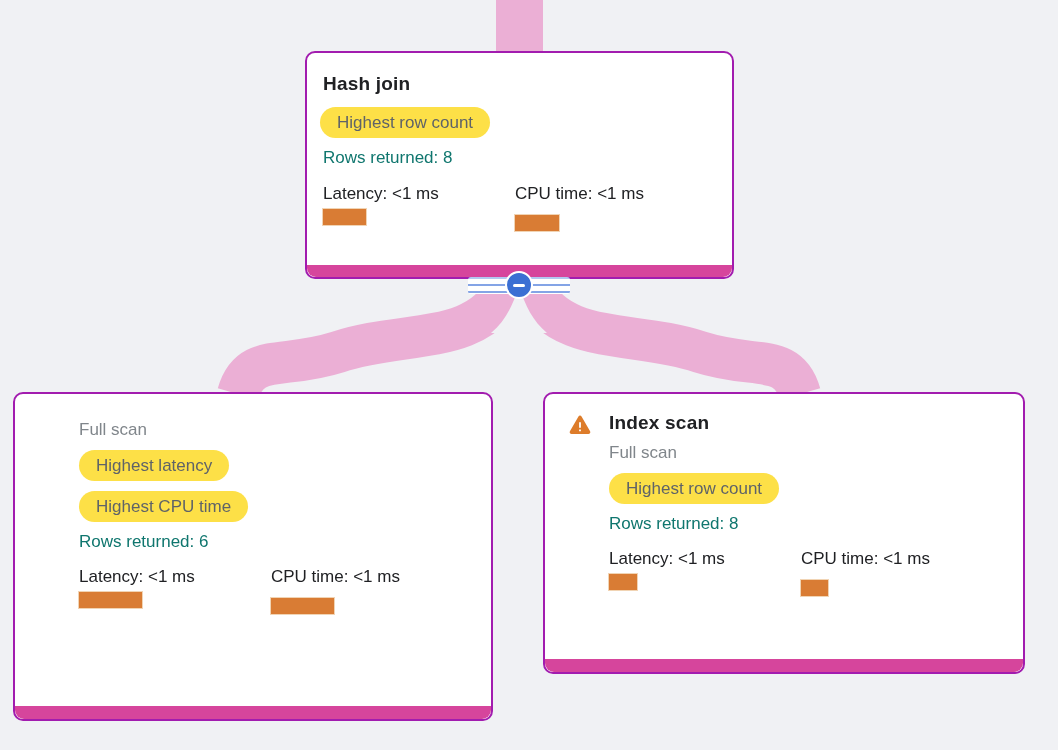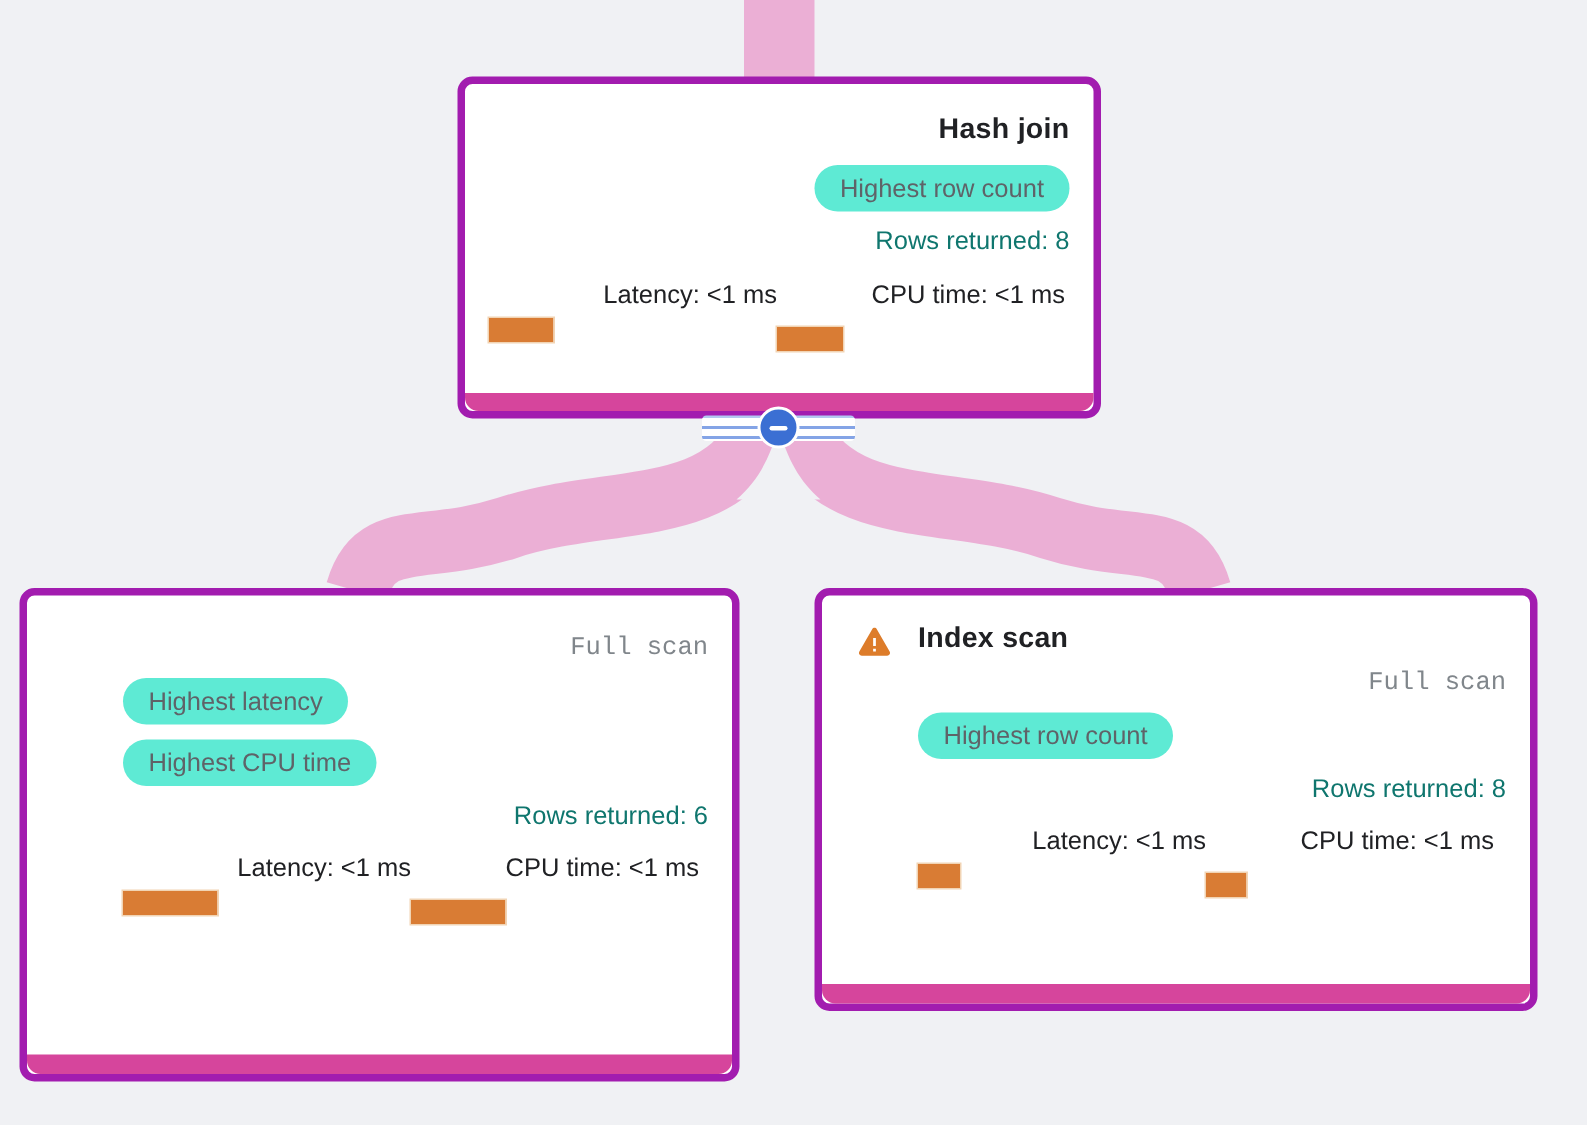--- a/index.html
+++ b/index.html
@@ -9,37 +9,36 @@
     background:#f0f1f4;
     font-family:"Liberation Sans", sans-serif;
     color:#202124;
     overflow:hidden;
   }
   .edges-svg { position:absolute; left:0; top:0; width:1058px; height:750px; z-index:1; }
 
   .card {
     position:absolute;
     background:#ffffff;
-    border:5px solid #a21caf;
+    border:2px solid #a21caf;
     border-radius:10px;
     z-index:2;
-    text-align:right;
   }
   .card-bottom-bar {
     position:absolute; left:0; right:0; bottom:0;
     background:#d6459c;
     border-radius:0 0 9px 9px;
   }
   .card-title { font-size:19px; font-weight:bold; letter-spacing:0.2px; color:#202124; }
   .subtitle { font-size:17px; color:#202124; }
   .note { font-size:17px; color:#80868b; }
   .rows { font-size:17px; color:#0f766e; }
   .badge {
     display:inline-block;
-    background:#5eead4;
+    background:#fde047;
     color:#5f6368;
     font-size:17px;
     line-height:31px;
     height:31px;
     padding:0 17px;
     border-radius:16px;
     white-space:nowrap;
   }
   .metrics { display:flex; }
   .metric-col { width:192px; }
@@ -59,21 +58,21 @@
   #card-hash .metrics { margin-top:16px; }
   #card-hash .card-bottom-bar { height:12px; }
 
   
   .scan-card { padding:18px 16px 0 24px; }
   .scan-header { display:flex; align-items:flex-start; }
   .warning-icon { width:22px; height:20px; margin-top:3px; flex:0 0 auto; }
   .scan-body { margin-left:40px; }
   .scan-title-gap { margin-left:18px; }
   .scan-body .subtitle { margin-top:12px; }
-  .scan-body .note { margin-top:8px;font-family:Liberation Mono, monospace; }
+  .scan-body .note { margin-top:8px; }
   .scan-body .badge { margin-top:10px; }
   .badge-stack .badge { display:table; }
   .scan-body .rows { margin-top:10px; }
   .scan-body .metrics { margin-top:15px; }
 
   #card-table { left:13px; top:392px; width:480px; height:329px; }
   #card-table .card-bottom-bar { height:13px; }
   #card-index { left:543px; top:392px; width:482px; height:282px; }
   #card-index .card-bottom-bar { height:13px; }
 

